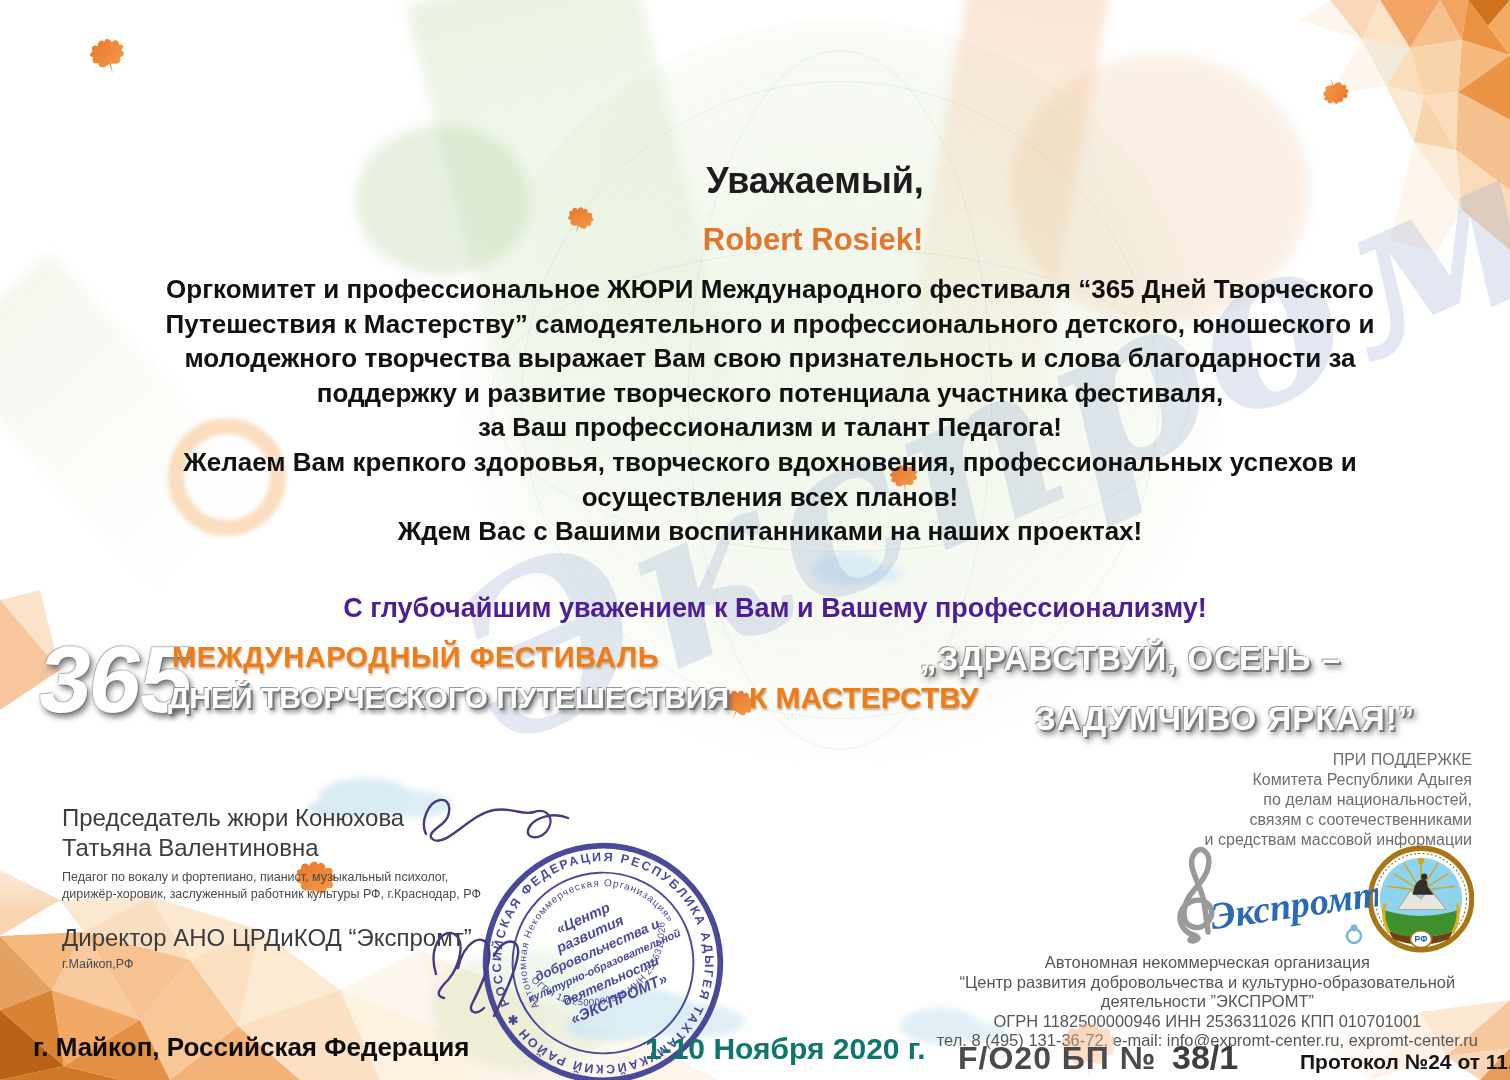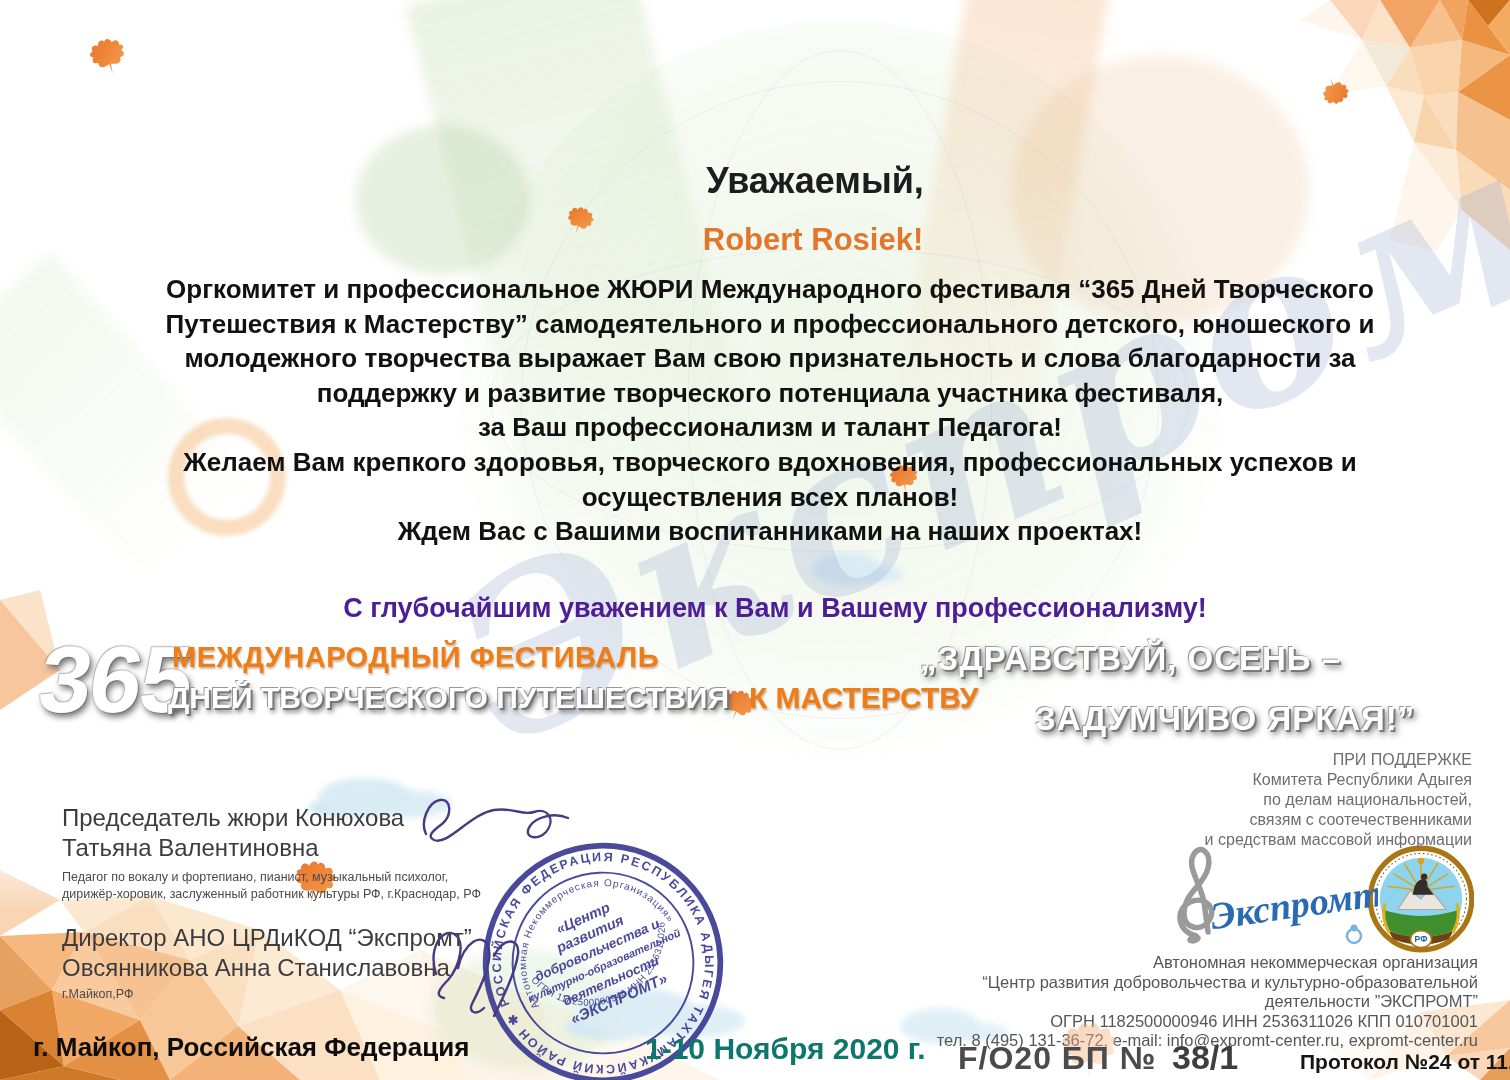--- a/index.html
+++ b/index.html
@@ -102,21 +102,21 @@
   .stamp{
     position:absolute;left:478px;top:838px;width:250px;height:250px;
     transform:rotate(-24deg);opacity:.93;z-index:3;
   }
   .stamp text{fill:#3d3d94;font-family:"Liberation Sans",sans-serif;}
   .sig{position:absolute;z-index:4;}
   
   .org-logo{position:absolute;left:1158px;top:840px;width:220px;height:118px;}
   .emblem{position:absolute;left:1368px;top:844px;width:106px;height:110px;}
   .org-info{
-    position:absolute;right:32px;top:953px;text-align:right;
+    position:absolute;right:32px;top:953px;text-align:center;
     font-size:16.5px;color:#55565a;line-height:19.5px;
   }
   
   .footer-place{position:absolute;left:33px;top:1032px;font-size:26px;font-weight:bold;color:#0d0d0d;white-space:nowrap;}
   .footer-dates{position:absolute;left:645px;top:1032px;font-size:30px;font-weight:bold;color:#0f766e;white-space:nowrap;z-index:4;}
   .doc-label{position:absolute;left:958px;top:1040px;font-size:32px;font-weight:bold;color:#4b4b4d;letter-spacing:1px;white-space:nowrap;z-index:4;}
   .doc-number{position:absolute;left:1172px;top:1038px;font-size:34px;font-weight:bold;color:#3e3e40;z-index:4;}
   .doc-protocol{position:absolute;left:1300px;top:1050px;font-size:21px;font-weight:bold;color:#151515;white-space:nowrap;z-index:4;}
   .z2{z-index:2;}
 </style>
@@ -286,21 +286,20 @@
   <div class="signer1 z2">
     <div class="signer-name">Председатель жюри Конюхова</div>
     <div class="signer-name">Татьяна Валентиновна</div>
     <div class="signer-details">
       <div>Педагог по вокалу и фортепиано, пианист, музыкальный психолог,</div>
       <div>дирижёр-хоровик, заслуженный работник культуры РФ, г.Краснодар, РФ</div>
     </div>
   </div>
   <div class="signer2 z2">
     <div class="signer-name">Директор АНО ЦРДиКОД  “Экспромт”</div>
-    <div class="signer-name">Овсянникова Анна Станиславовна</div>
     <div class="signer-city">г.Майкоп,РФ</div>
   </div>
 
   <svg class="sig" style="left:418px;top:786px;" width="160" height="84" viewBox="0 0 160 84">
     <path d="M8,48 C2,36 10,16 22,14 C34,12 34,30 24,38 C16,44 8,50 16,54 C30,60 52,28 76,24 C96,21 104,30 116,26 C130,21 138,34 128,46 C120,55 104,52 112,40 C118,31 136,26 150,32" fill="none" stroke="#473a82" stroke-width="2.4" stroke-linecap="round"></path>
   </svg>
   <svg class="sig" style="left:424px;top:908px;" width="130" height="115" viewBox="0 0 130 115">
     <path d="M12,66 C4,40 18,20 30,26 C42,32 36,58 24,72 C16,80 10,88 20,90 M34,60 C40,34 58,24 64,38 C70,52 56,80 48,96 C44,104 52,108 60,100 M70,48 C80,28 96,30 94,46 C92,64 78,92 70,108" fill="none" stroke="#473a82" stroke-width="2.4" stroke-linecap="round"></path>
   </svg>
 

